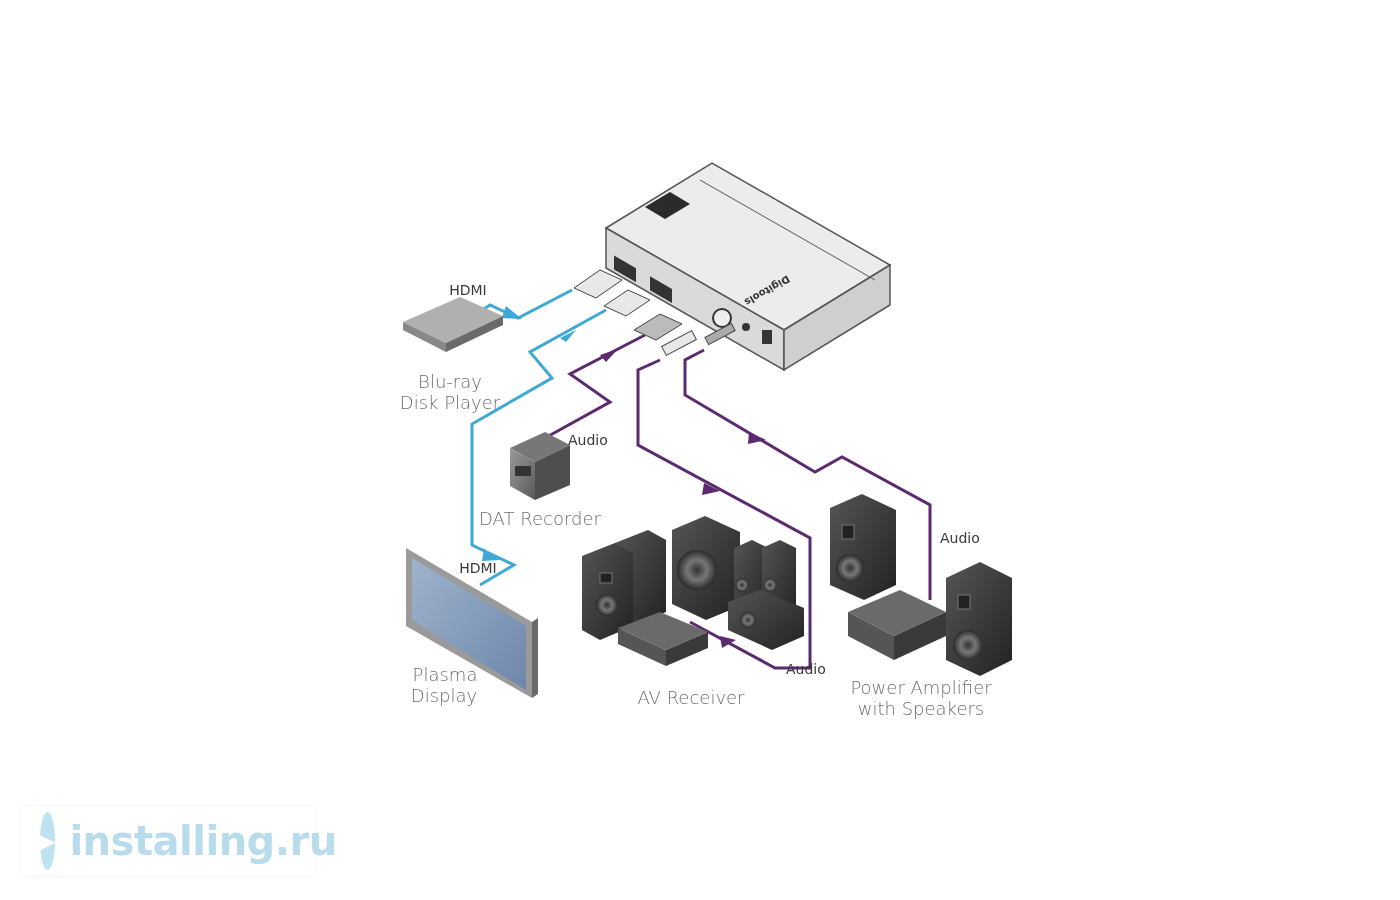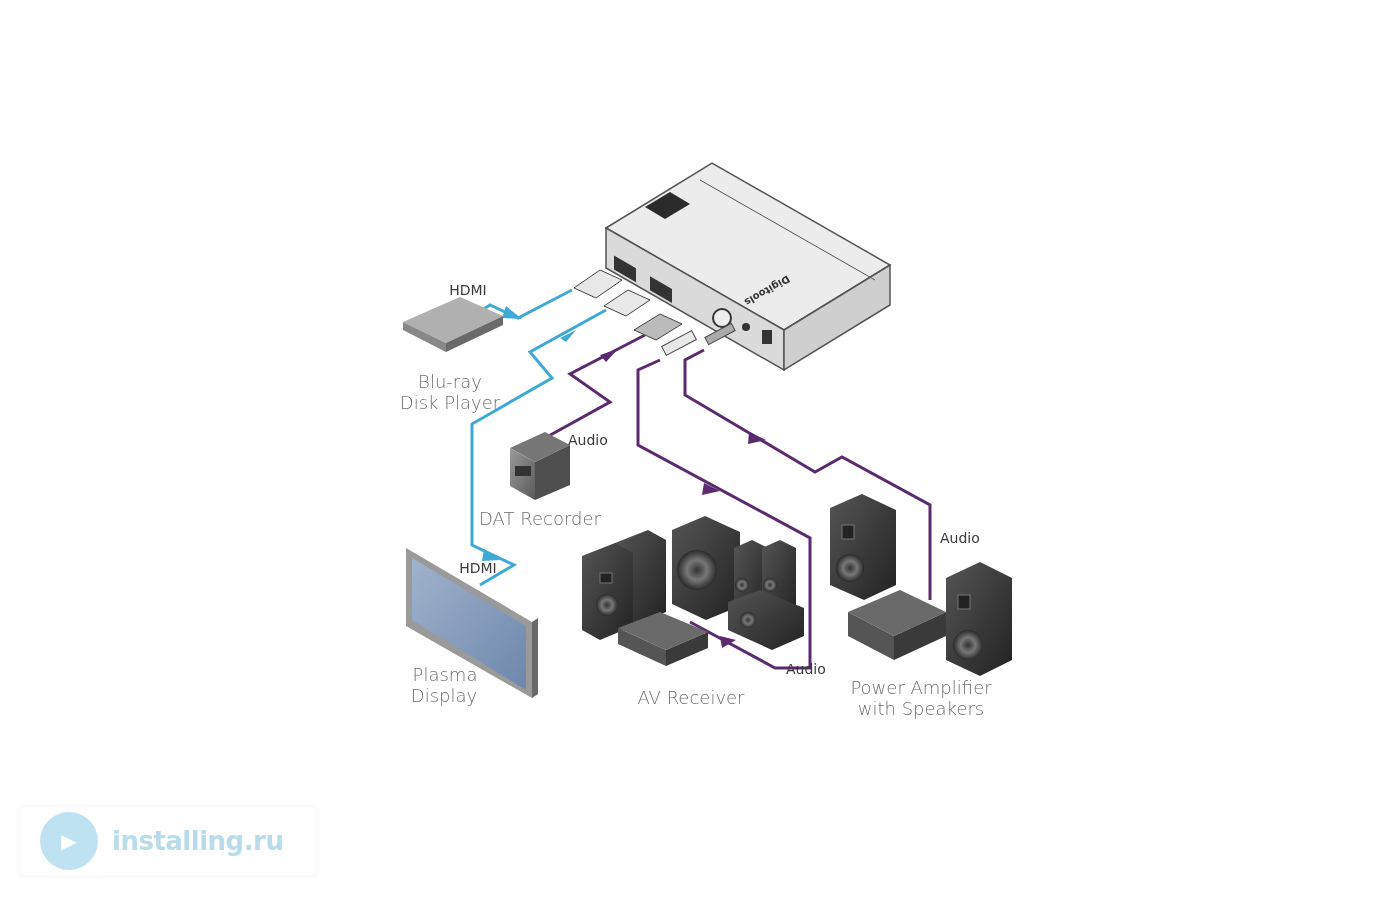--- a/index.html
+++ b/index.html
@@ -6,21 +6,21 @@
   body { width: 1400px; height: 900px; position: relative; overflow: hidden;
          font-family: "DejaVu Sans", sans-serif; }
   #diagram { position: absolute; left: 0; top: 0; width: 1400px; height: 900px; }
   .lbl-big { font-family: "DejaVu Sans", sans-serif; font-size: 18px; fill: #6e6e6e; font-weight: 300; }
   .lbl-small { font-family: "DejaVu Sans", sans-serif; font-size: 14px; fill: #3a3a3a; }
   .watermark { position: absolute; left: 20px; top: 806px; width: 296px; height: 70px;
                border-radius: 4px; box-shadow: 0 0 3px rgba(0,0,0,0.08); background: #fff;
                display: flex; align-items: center; }
   .wm-logo { width: 58px; height: 58px; border-radius: 50%; background: #bfe2f2; margin-left: 20px;
              display: flex; align-items: center; justify-content: center; color: #fff; font-size: 20px;}
-  .wm-text { font-family: "DejaVu Sans", sans-serif; font-weight: bold; font-size: 26px; color: #b9dcec;
+  .wm-text { font-family: "DejaVu Sans", sans-serif; font-weight: bold; font-size: 40px; color: #b9dcec;
              margin-left: 14px; letter-spacing: -0.5px; }
 </style>
 </head>
 <body>
 
 <svg id="diagram" viewBox="0 0 1400 900" xmlns="http://www.w3.org/2000/svg">
   <defs>
     <linearGradient id="gDark" x1="0" y1="0" x2="1" y2="1">
       <stop offset="0" stop-color="#555"></stop>
         <stop offset="1" stop-color="#222"></stop>

